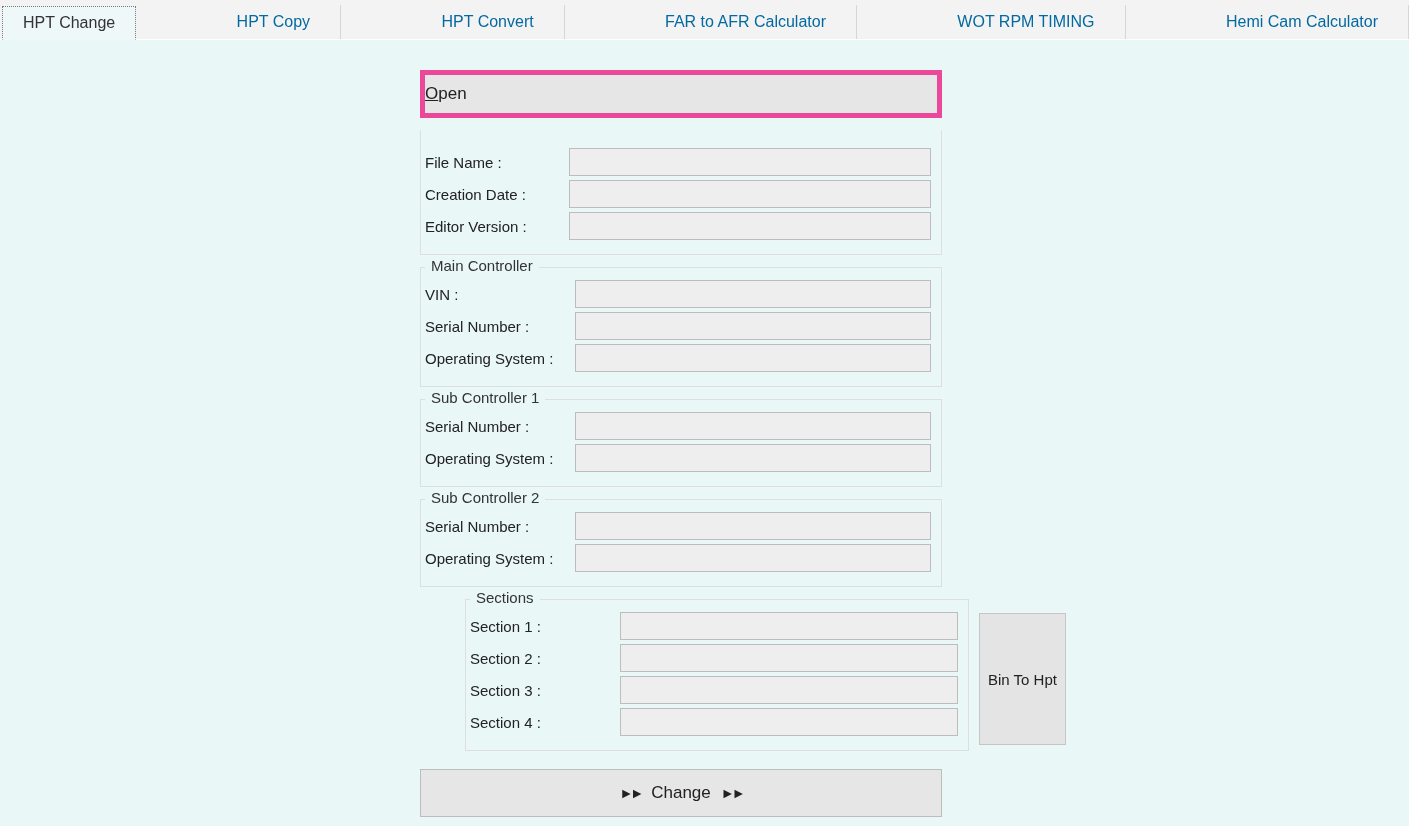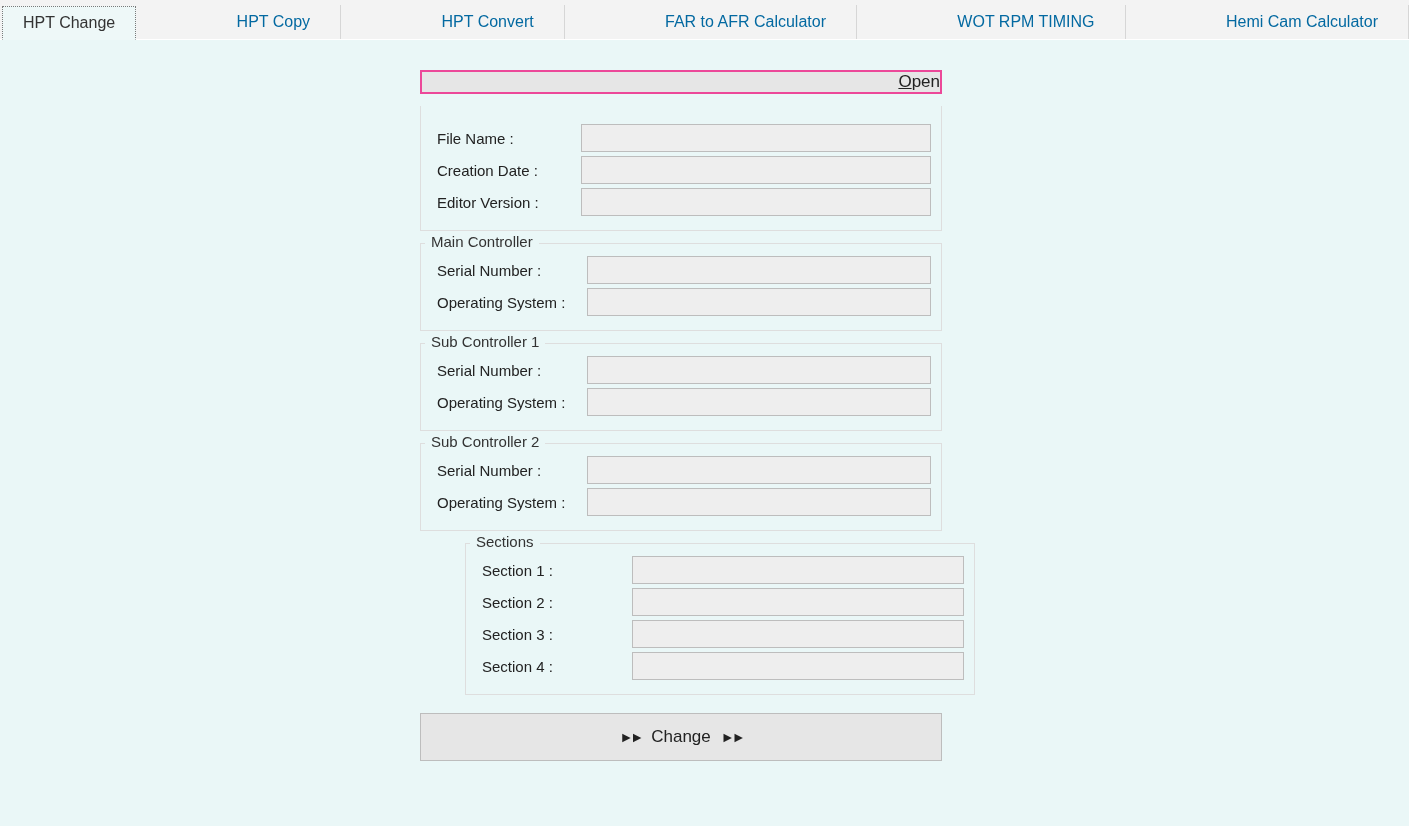--- a/index.html
+++ b/index.html
@@ -46,36 +46,36 @@
     background: #eaf7f7;
     min-height: 786px;
     padding: 30px 0 30px 0;
   }
   .center-col {
     margin-left: 420px;
     width: 646px;
   }
   .big-button {
     width: 522px;
-    height: 24px;
+    height: 48px;
     background: #e6e6e6;
-    border: 2px solid #ec4899;
+    border: 5px solid #ec4899;
     font-size: 17px;
     color: #222;
     display: flex;
     align-items: center;
-    justify-content: flex-end;
+    justify-content: flex-start;
     cursor: pointer;
     user-select: none;
   }
   .big-button .mnemonic { text-decoration: underline; }
   .fieldset {
     border: 1px solid #dedede;
     margin-top: 12px;
-    padding: 8px 10px 10px 16px;
+    padding: 8px 10px 10px 4px;
     width: 522px;
     position: relative;
     background: #eaf7f7;
   }
   .legend {
     position: absolute;
     top: -11px;
     left: 4px;
     background: #eaf7f7;
     padding: 0 6px;
@@ -171,20 +171,24 @@
       </div>
       <div class="row">
         <span class="label">Editor Version :</span>
         <input class="text" type="text" value="" style="">
       </div>
     </div>
 
     <div class="fieldset">
       <span class="legend">Main Controller</span>
       <div class="row">
+        <span class="label">VIN :</span>
+        <input class="text" type="text" value="" style="">
+      </div>
+      <div class="row">
         <span class="label">Serial Number :</span>
         <input class="text" type="text" value="" style="">
       </div>
       <div class="row">
         <span class="label">Operating System :</span>
         <input class="text" type="text" value="" style="">
       </div>
     </div>
 
     <div class="fieldset">
@@ -224,20 +228,21 @@
         </div>
         <div class="row">
           <span class="label">Section 3 :</span>
           <input class="text" type="text" value="" style="">
         </div>
         <div class="row">
           <span class="label">Section 4 :</span>
           <input class="text" type="text" value="" style="">
         </div>
       </div>
+      <div class="bin-button">Bin To Hpt</div>
     </div>
 
     <div class="change-button">
       <span class="arrow">►►</span>
       <span><span></span><span class="mnemonic">C</span><span>hange</span></span>
       <span class="arrow">►►</span>
     </div>
 
   </div>
 </div>

